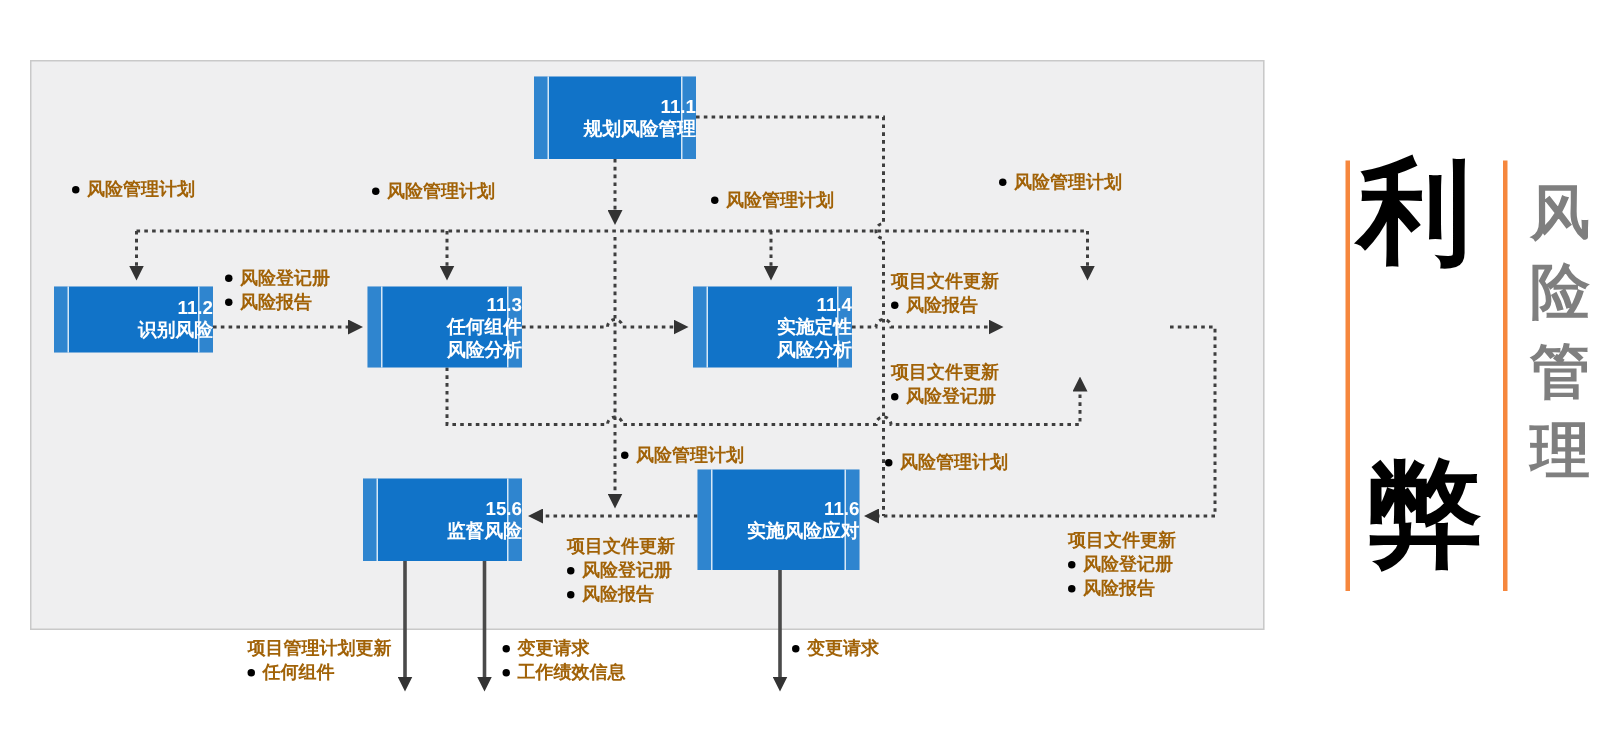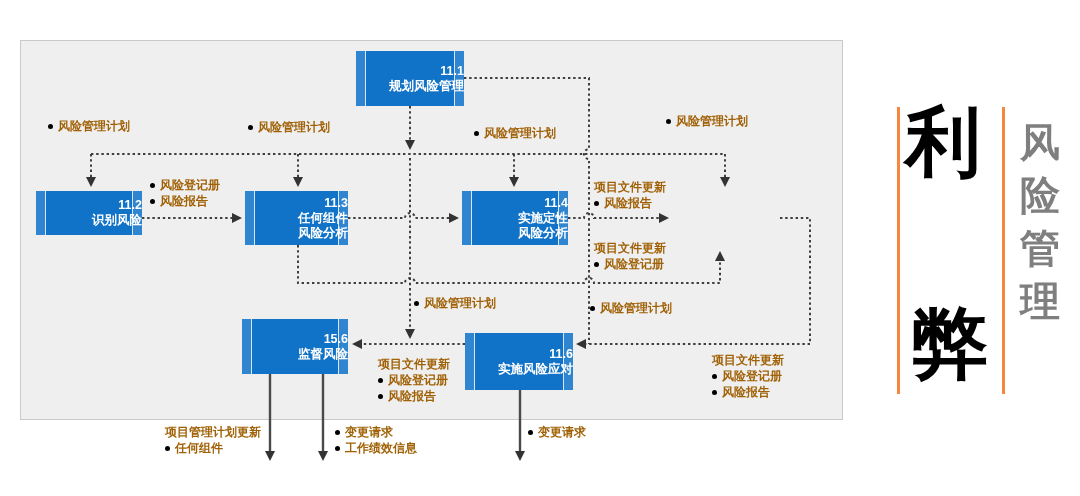--- a/index.html
+++ b/index.html
@@ -78,21 +78,21 @@
   <div class="pbox" style="left:245px;top:191px;width:103px;height:54px;">
     <div>11.3</div>
     <div>任何组件</div>
     <div>风险分析</div>
   </div>
   <div class="pbox" style="left:462px;top:191px;width:106px;height:54px;">
     <div>11.4</div>
     <div>实施定性</div>
     <div>风险分析</div>
   </div>
-  <div class="pbox" style="left:465px;top:333px;width:108px;height:57px;">
+  <div class="pbox" style="left:465px;top:313px;width:108px;height:67px;">
     <div>11.6</div>
     <div>实施风险应对</div>
   </div>
   <div class="pbox" style="left:242px;top:319px;width:106px;height:55px;">
     <div>15.6</div>
     <div>监督风险</div>
   </div>
 
   <div class="label" style="left:48px;top:118px;">
     <div class="lline">

